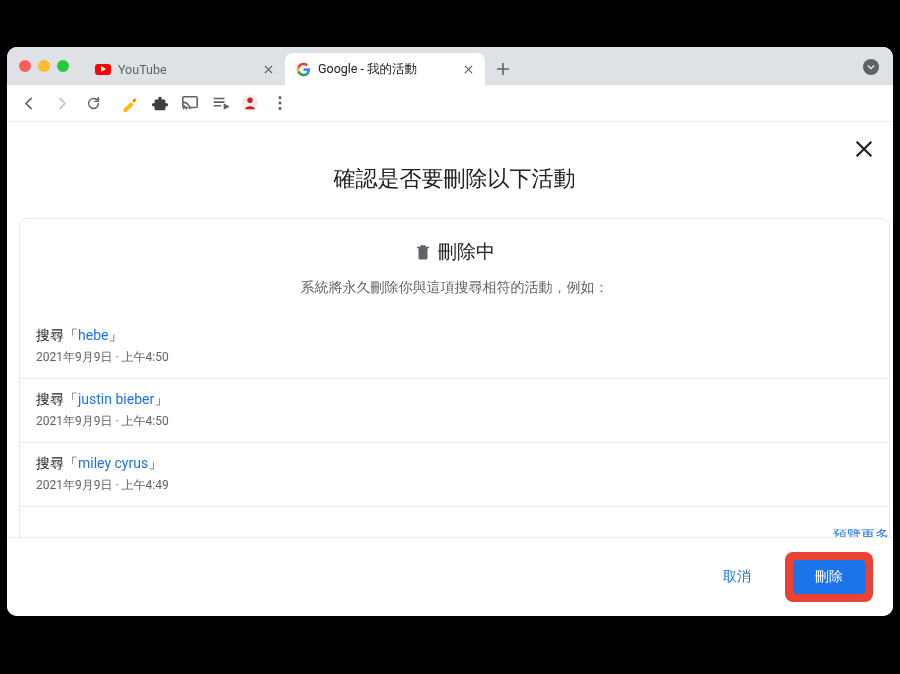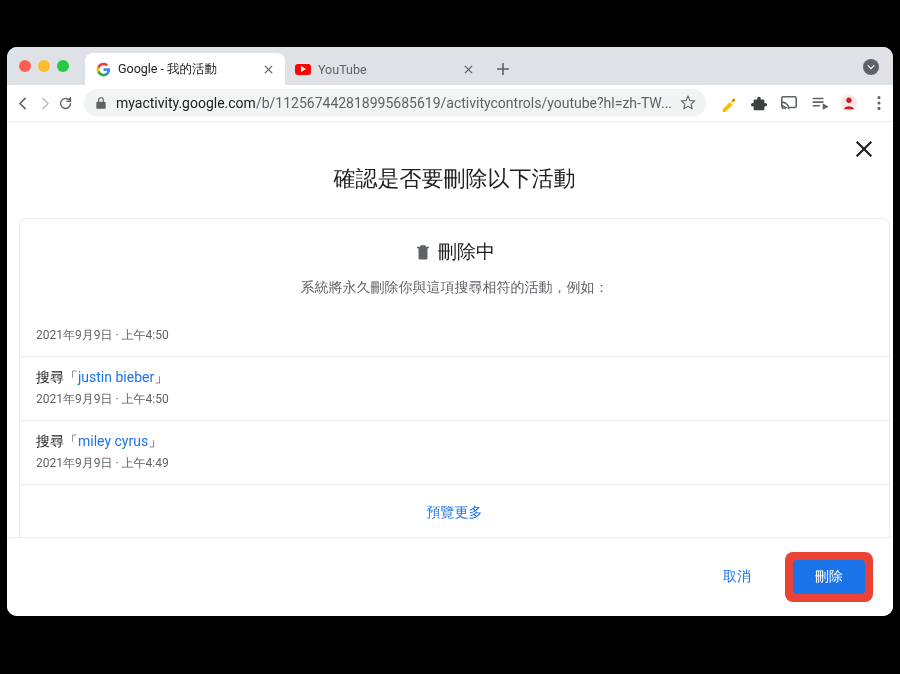--- a/index.html
+++ b/index.html
@@ -46,21 +46,21 @@
     .card { border: 1px solid #e8eaed; border-radius: 8px; margin: 0 3px; overflow: hidden; }
     .card-header { text-align: center; padding: 20px 0 14px 0; }
     .card-header-title { display: inline-flex; align-items: center; gap: 6px; font-size: 19px; color: #202124; font-weight: 400; }
     .card-header-title svg { width: 18px; height: 18px; }
     .card-subtitle { text-align: center; font-size: 14px; color: #5f6368; margin-bottom: 18px; padding: 0 20px; }
     .item { padding: 12px 16px; border-bottom: 1px solid #e8eaed; }
     .item:last-of-type { border-bottom: none; }
     .item-title { font-size: 14px; color: #202124; margin-bottom: 4px; }
     .item-title a { color: #1a73e8; text-decoration: none; }
     .item-meta { font-size: 12px; color: #5f6368; }
-    .preview-more { text-align: center; padding: 18px 0; font-family: Liberation Serif, serif; }
+    .preview-more { text-align: right; padding: 18px 0; }
     .preview-more a { color: #1a73e8; font-size: 14px; text-decoration: none; cursor: pointer; }
     
     
     .footer { background: #fff; padding: 14px 20px; display: flex; justify-content: flex-end; gap: 12px; align-items: center; border-top: 1px solid #e8eaed; }
     .btn { padding: 8px 22px; font-size: 14px; border: none; border-radius: 4px; cursor: pointer; font-family: inherit; }
     .btn-cancel { background: transparent; color: #1a73e8; }
     .btn-delete { background: #1a73e8; color: #fff; }
     .btn-highlight { background: #ea4335; padding: 8px; border-radius: 8px; display: inline-flex; justify-content: flex-end; }
     
     
@@ -76,51 +76,51 @@
 
 <div class="browser-window">
 
   <div class="tab-bar">
     <div class="traffic-lights">
       <div class="traffic-light tl-red"></div>
       <div class="traffic-light tl-yellow"></div>
       <div class="traffic-light tl-green"></div>
     </div>
     <div class="tabs">
+      <div class="tab">
+        <span class="tab-favicon">
+          <span class="yt-logo">
+              <span class="yt-red">
+                <span class="yt-tri"></span>
+              </span>
+            </span>
+        </span>
+        <span class="tab-title">YouTube</span>
+        <span class="tab-close">
+          <svg viewBox="0 0 10 10">
+              <path d="M1 1l8 8M9 1l-8 8" stroke="currentColor" stroke-width="1.4" fill="none"></path>
+            </svg>
+        </span>
+      </div>
       <div class="tab active">
         <span class="tab-favicon">
           <svg class="google-g" viewBox="0 0 24 24">
               <path fill="#4285F4" d="M22.56 12.25c0-.78-.07-1.53-.2-2.25H12v4.26h5.92c-.26 1.37-1.04 2.53-2.21 3.31v2.77h3.57c2.08-1.92 3.28-4.74 3.28-8.09z"></path>
               <path fill="#34A853" d="M12 23c2.97 0 5.46-.98 7.28-2.66l-3.57-2.77c-.98.66-2.23 1.06-3.71 1.06-2.86 0-5.29-1.93-6.16-4.53H2.18v2.84C3.99 20.53 7.7 23 12 23z"></path>
               <path fill="#FBBC05" d="M5.84 14.09c-.22-.66-.35-1.36-.35-2.09s.13-1.43.35-2.09V7.07H2.18C1.43 8.55 1 10.22 1 12s.43 3.45 1.18 4.93l3.66-2.84z"></path>
               <path fill="#EA4335" d="M12 5.38c1.62 0 3.06.56 4.21 1.64l3.15-3.15C17.45 2.09 14.97 1 12 1 7.7 1 3.99 3.47 2.18 7.07l3.66 2.84c.87-2.6 3.3-4.53 6.16-4.53z"></path>
             </svg>
         </span>
         <span class="tab-title">Google - 我的活動</span>
         <span class="tab-close">
           <svg viewBox="0 0 10 10">
               <path d="M1 1l8 8M9 1l-8 8" stroke="currentColor" stroke-width="1.4" fill="none"></path>
             </svg>
         </span>
       </div>
-      <div class="tab">
-        <span class="tab-favicon">
-          <span class="yt-logo">
-              <span class="yt-red">
-                <span class="yt-tri"></span>
-              </span>
-            </span>
-        </span>
-        <span class="tab-title">YouTube</span>
-        <span class="tab-close">
-          <svg viewBox="0 0 10 10">
-              <path d="M1 1l8 8M9 1l-8 8" stroke="currentColor" stroke-width="1.4" fill="none"></path>
-            </svg>
-        </span>
-      </div>
       <div class="new-tab">
         <svg width="14" height="14" viewBox="0 0 14 14">
             <path d="M7 1v12M1 7h12" stroke="#5f6368" stroke-width="1.6"></path>
           </svg>
       </div>
     </div>
     <div class="menu-dropdown">
       <svg viewBox="0 0 10 10">
           <path d="M1 3l4 4 4-4" stroke="#fff" stroke-width="1.5" fill="none"></path>
         </svg>
@@ -134,31 +134,20 @@
         </svg>
     </div>
     <div class="nav-btn disabled">
       <svg viewBox="0 0 24 24" fill="none">
           <path d="M9 4l8 8-8 8" stroke="#bdc1c6" stroke-width="2.2"></path>
         </svg>
     </div>
     <div class="nav-btn">
       <svg viewBox="0 0 24 24" fill="none">
           <path d="M19 12a7 7 0 1 1-2.5-5.4L19 4M19 4v5h-5" stroke="#5f6368" stroke-width="2" stroke-linecap="round"></path>
-        </svg>
-    </div>
-    <div class="url-bar">
-      <svg class="url-lock" viewBox="0 0 24 24">
-          <path fill="#5f6368" d="M18 10h-1V7a5 5 0 0 0-10 0v3H6a2 2 0 0 0-2 2v8a2 2 0 0 0 2 2h12a2 2 0 0 0 2-2v-8a2 2 0 0 0-2-2zM9 7a3 3 0 0 1 6 0v3H9V7z"></path>
-        </svg>
-      <span class="url-text">
-        <span class="url-domain">myactivity.google.com</span><span class="url-path">/b/112567442818995685619/activitycontrols/youtube?hl=zh-TW...</span>
-      </span>
-      <svg class="star-icon" viewBox="0 0 24 24" fill="none">
-          <path d="M12 2l2.9 6.3 6.9.7-5.1 4.7 1.4 6.8L12 17l-6.1 3.5 1.4-6.8L2.2 9l6.9-.7L12 2z" stroke="#5f6368" stroke-width="1.6"></path>
         </svg>
     </div>
     <div class="ext-icons">
       <div class="ext-icon">
           <svg viewBox="0 0 20 20">
             <path d="M3 17l8-8 3 3-8 8H3v-3zM12 8l3-3a1.5 1.5 0 0 1 2 2l-3 3" fill="#fbbc04"></path>
             <path d="M14 6l2 2" stroke="#ea4335" stroke-width="1.5"></path>
           </svg>
         </div>
       <div class="ext-icon">
@@ -208,20 +197,21 @@
         <div class="card-header-title">
           <svg viewBox="0 0 24 24">
               <path fill="#5f6368" d="M6 7h12v13a2 2 0 0 1-2 2H8a2 2 0 0 1-2-2V7zm3-4h6l1 2h4v2H4V5h4l1-2z"></path>
             </svg>
           <span>刪除中</span>
         </div>
       </div>
       <div class="card-subtitle">系統將永久刪除你與這項搜尋相符的活動，例如：</div>
 
       <div class="item">
+        <div class="item-title"><span>搜尋「</span><a href="#">hebe</a><span>」</span></div>
         <div class="item-meta">2021年9月9日 · 上午4:50</div>
       </div>
       <div class="item">
         <div class="item-title"><span>搜尋「</span><a href="#">justin bieber</a><span>」</span></div>
         <div class="item-meta">2021年9月9日 · 上午4:50</div>
       </div>
       <div class="item">
         <div class="item-title"><span>搜尋「</span><a href="#">miley cyrus</a><span>」</span></div>
         <div class="item-meta">2021年9月9日 · 上午4:49</div>
       </div>

